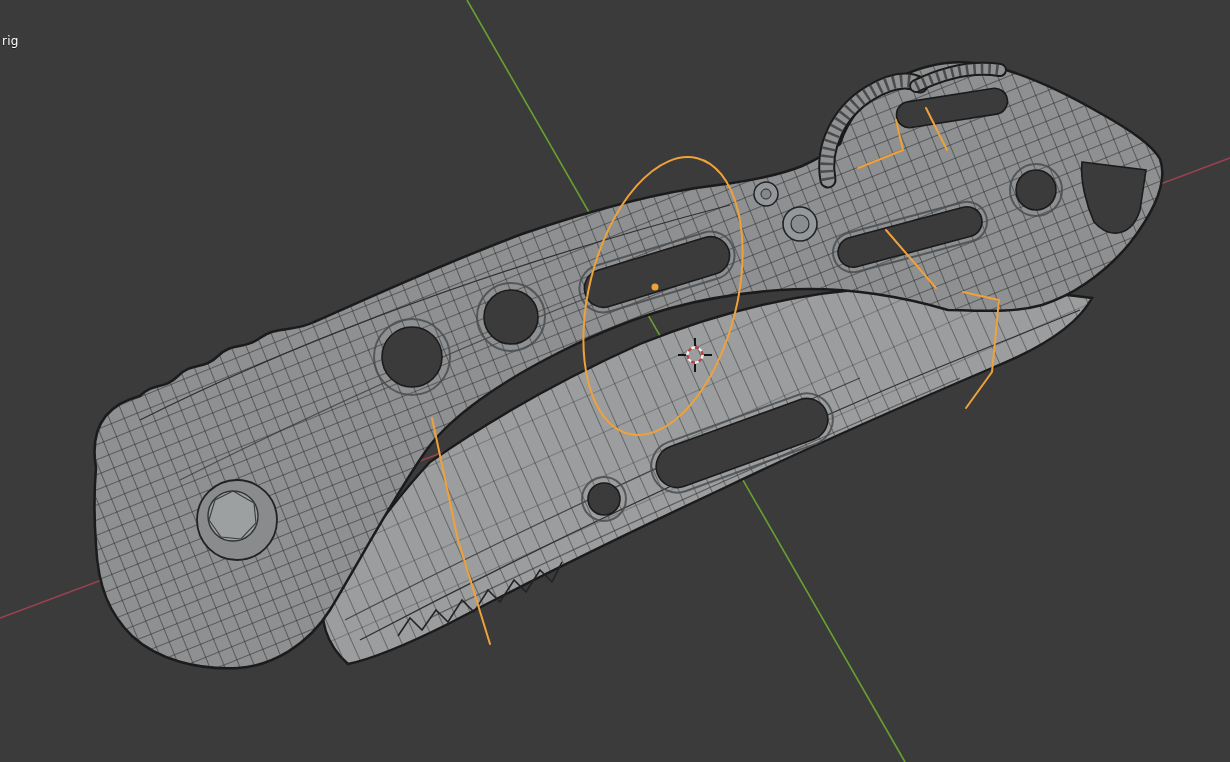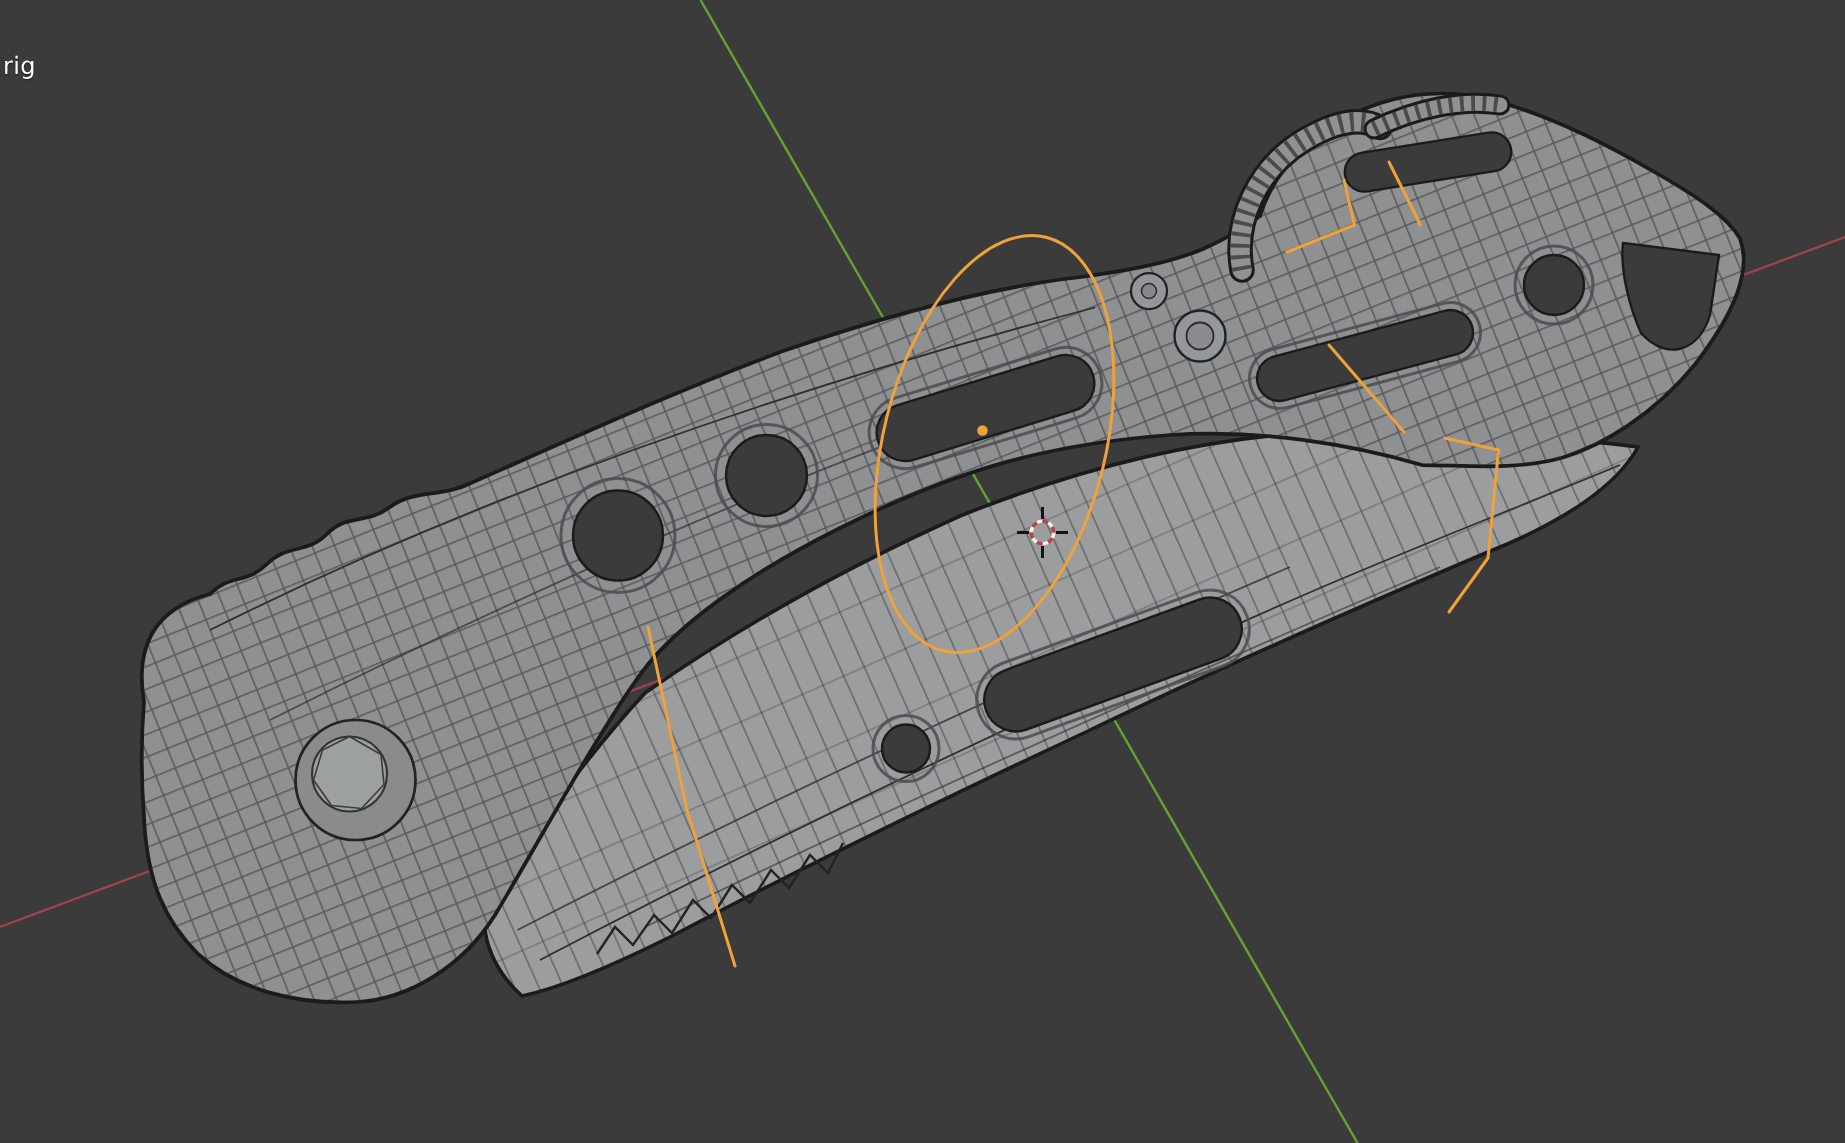--- a/index.html
+++ b/index.html
@@ -7,21 +7,21 @@
     --axis-x:#9e4250;
     --axis-y:#67a12f;
     --bone-select:#efa23a;
     --mesh-surface:#8e9091;
     --mesh-surface-light:#9b9d9e;
     --outline:#1b1b1b;
   }
   html,body{margin:0;padding:0;width:1230px;height:762px;overflow:hidden;
     background:var(--background);font-family:"DejaVu Sans",sans-serif;}
   .viewport-wrap{position:relative;width:1230px;height:762px;}
-  .object-label{position:absolute;left:2px;top:34px;color:#fdfdfd;font-size:16px;
+  .object-label{position:absolute;left:2px;top:34px;color:#fdfdfd;font-size:12px;
     letter-spacing:.2px;text-shadow:0 1px 1px rgba(0,0,0,.6);user-select:none;}
   svg{display:block}
   .ln-x{stroke:var(--axis-x);stroke-width:1.6;}
   .ln-y{stroke:var(--axis-y);stroke-width:1.6;}
   .mesh-base{fill:var(--mesh-surface);}
   .mesh-light{fill:var(--mesh-surface-light);}
   .outl{stroke:var(--outline);}
   .hole{fill:var(--background);stroke:var(--outline);stroke-width:1.6;}
   .rim{fill:none;stroke:#4a4d50;stroke-width:2;opacity:.85;}
   .topo{fill:none;stroke:#2d2f31;stroke-width:1.2;}

